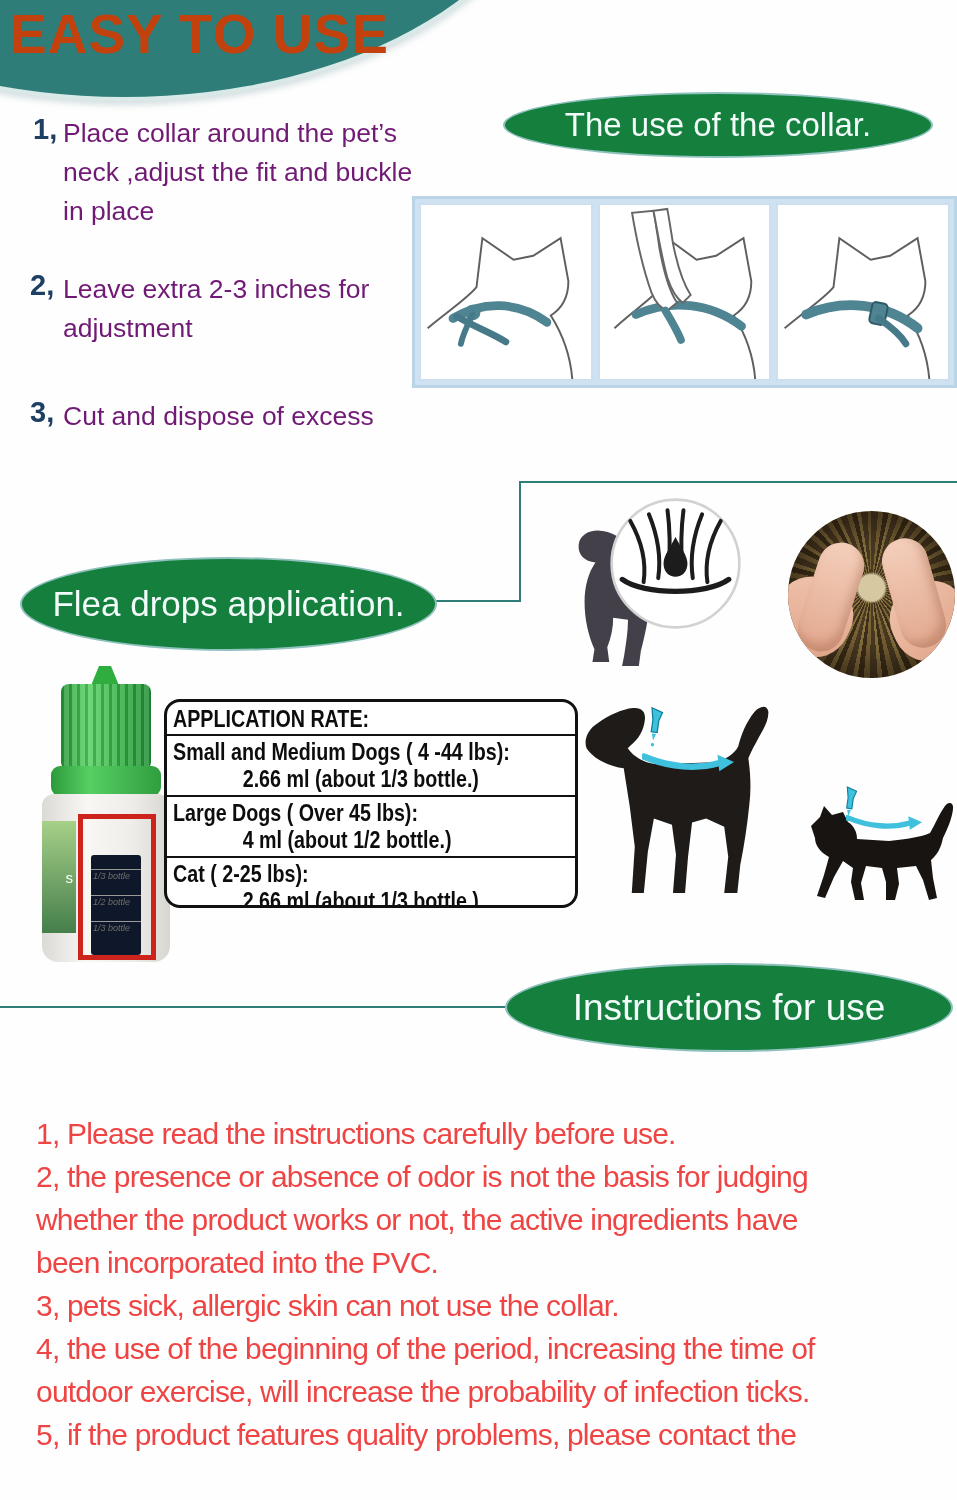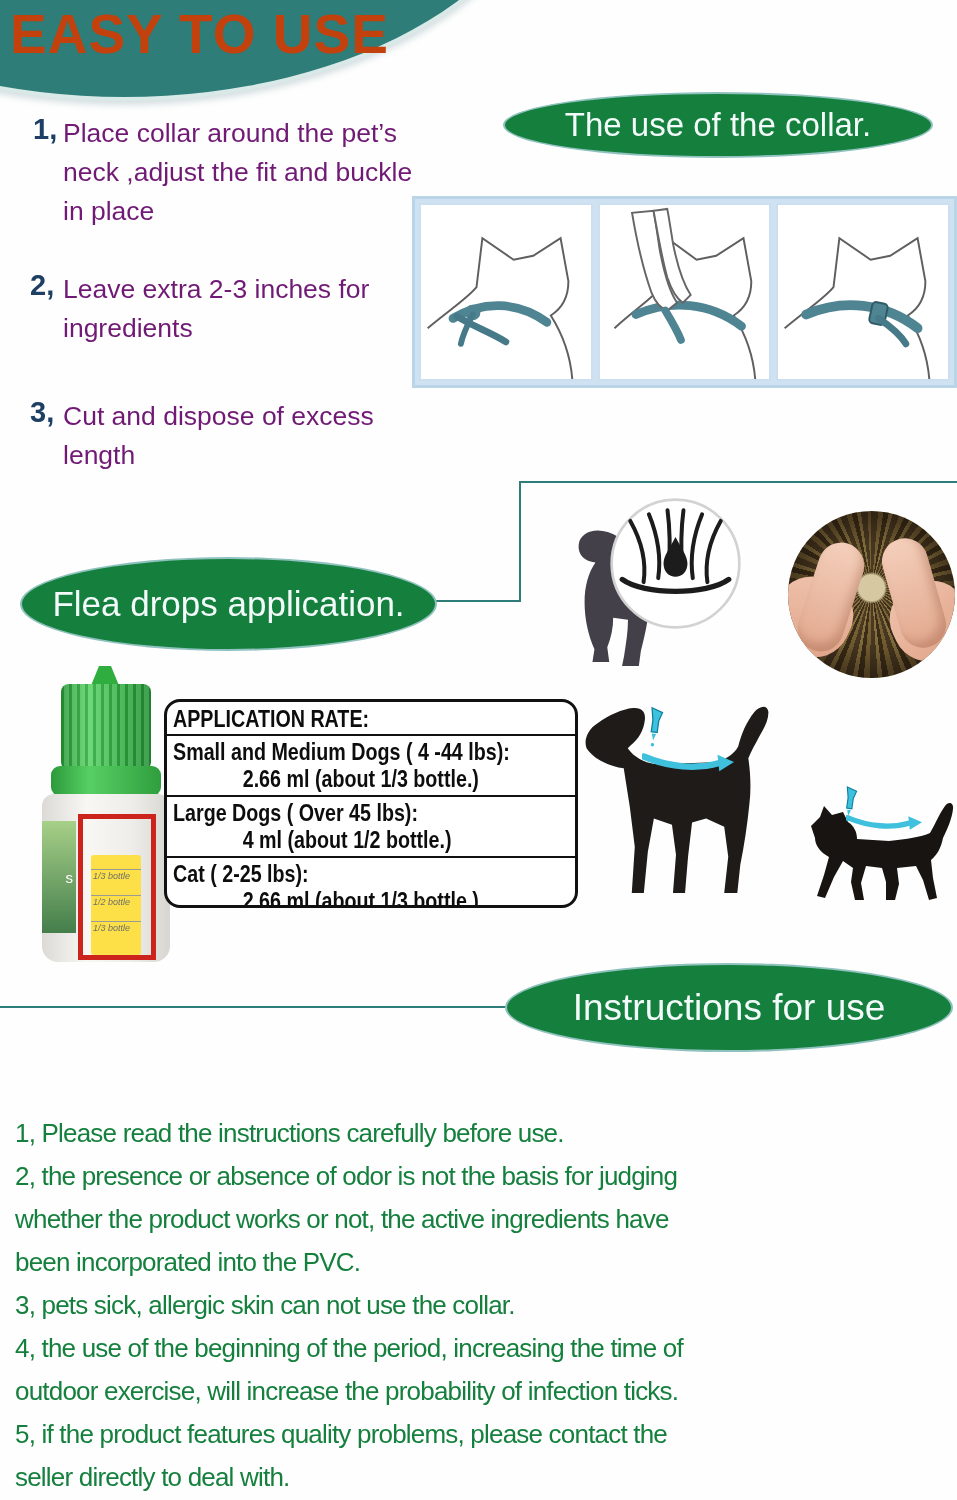--- a/index.html
+++ b/index.html
@@ -65,36 +65,36 @@
     background:linear-gradient(90deg,#2c9a3b,#57cf63 35%,#2f9e3e);}
   .bottle-body{position:absolute;left:9px;top:128px;width:128px;height:168px;
     border-radius:12px 12px 16px 16px;
     background:linear-gradient(90deg,#dcdad5,#f8f7f4 35%,#efede9 70%,#d8d6d1);}
   .side-label{position:absolute;left:9px;top:155px;width:34px;height:112px;
     background:linear-gradient(180deg,#a7d088,#447e4b);color:#fff;
     font-size:15px;display:flex;align-items:center;justify-content:flex-end;padding-right:3px;box-sizing:border-box;}
   .red-box{position:absolute;left:45px;top:148px;width:78px;height:146px;
     border:5px solid #cc241d;box-sizing:border-box;}
   .measure-strip{position:absolute;left:8px;top:36px;width:50px;height:100px;
-    background:#fde047;border-radius:3px;}
+    background:#0f172a;border-radius:3px;}
   .mark{border-top:1.5px solid #9a9a96;margin-top:14px;color:#6f6f6a;
     font-size:9px;padding:1px 0 0 2px;font-style:italic;}
   
   .rate-table{position:absolute;left:164px;top:699px;width:414px;height:209px;
     border:3px solid #111;border-radius:16px;background:#fff;box-sizing:border-box;
     color:#0d0d0d;font-weight:700;overflow:hidden;}
   .rt-line{white-space:nowrap;transform:scaleX(.82);transform-origin:0 50%;
     font-size:24px;line-height:27px;}
   .rt-header{padding:3px 8px 2px 6px;border-bottom:2px solid #111;}
   .rt-row{border-bottom:2px solid #111;padding:2px 0 3px 6px;}
   .rt-row:last-child{border-bottom:none;}
   .rt-value{padding-left:85px;}
   
-  .bottom-text{position:absolute;left:15px;top:1112px;width:920px;
-    font-size:26px;letter-spacing:-0.8px;line-height:43px;color:#15803d;}
+  .bottom-text{position:absolute;left:36px;top:1112px;width:920px;
+    font-size:30px;letter-spacing:-0.8px;line-height:43px;color:#ef4444;}
   .bottom-text div{white-space:nowrap;}
   .oval-label{padding:0 10px;}
 </style>
 </head>
 <body>
 
 <div id="canvas">
 
   <div class="top-banner"></div>
   <div class="top-title">EASY TO USE</div>
@@ -106,27 +106,26 @@
   <div class="step-num" style="left:33px;top:113px;">1,</div>
   <div class="step-text" style="left:63px;top:114px;">
     <div>Place collar around the pet’s</div>
     <div>neck ,adjust the fit and buckle</div>
     <div>in place</div>
   </div>
 
   <div class="step-num" style="left:30px;top:269px;">2,</div>
   <div class="step-text" style="left:63px;top:270px;">
     <div>Leave extra 2-3 inches for</div>
-    <div>ingredients</div>
+    <div>adjustment</div>
   </div>
 
   <div class="step-num" style="left:30px;top:396px;">3,</div>
   <div class="step-text" style="left:63px;top:397px;">
     <div>Cut and dispose of excess</div>
-    <div>length</div>
   </div>
 
   <div class="panels">
     <div class="panel">
       <svg viewBox="0 0 168 178">
         <path d="M4,126 C28,106 44,96 54,84 L60,34 L92,56 L112,52 L140,34 L148,78 C148,94 141,106 130,113 C142,132 150,154 152,178" fill="none" stroke="#5f5f5f" stroke-width="2"></path>
         <path d="M30,116 C60,98 96,98 126,120" fill="none" stroke="#4f8493" stroke-width="9" stroke-linecap="round"></path>
         <path d="M34,114 C50,124 68,130 84,140" fill="none" stroke="#477a89" stroke-width="7" stroke-linecap="round"></path>
         <circle cx="50" cy="110" r="8" fill="#4f8493"></circle>
         <path d="M50,112 C44,124 40,132 38,142" fill="none" stroke="#477a89" stroke-width="6" stroke-linecap="round"></path>
@@ -253,16 +252,15 @@
 
   <div class="bottom-text">
     <div>1, Please read the instructions carefully before use.</div>
     <div>2, the presence or absence of odor is not the basis for judging</div>
     <div>whether the product works or not, the active ingredients have</div>
     <div>been incorporated into the PVC.</div>
     <div>3, pets sick, allergic skin can not use the collar.</div>
     <div>4, the use of the beginning of the period, increasing the time of</div>
     <div>outdoor exercise, will increase the probability of infection ticks.</div>
     <div>5, if the product features quality problems, please contact the</div>
-    <div>seller directly to deal with.</div>
   </div>
 
 </div>
 
 </body></html>

